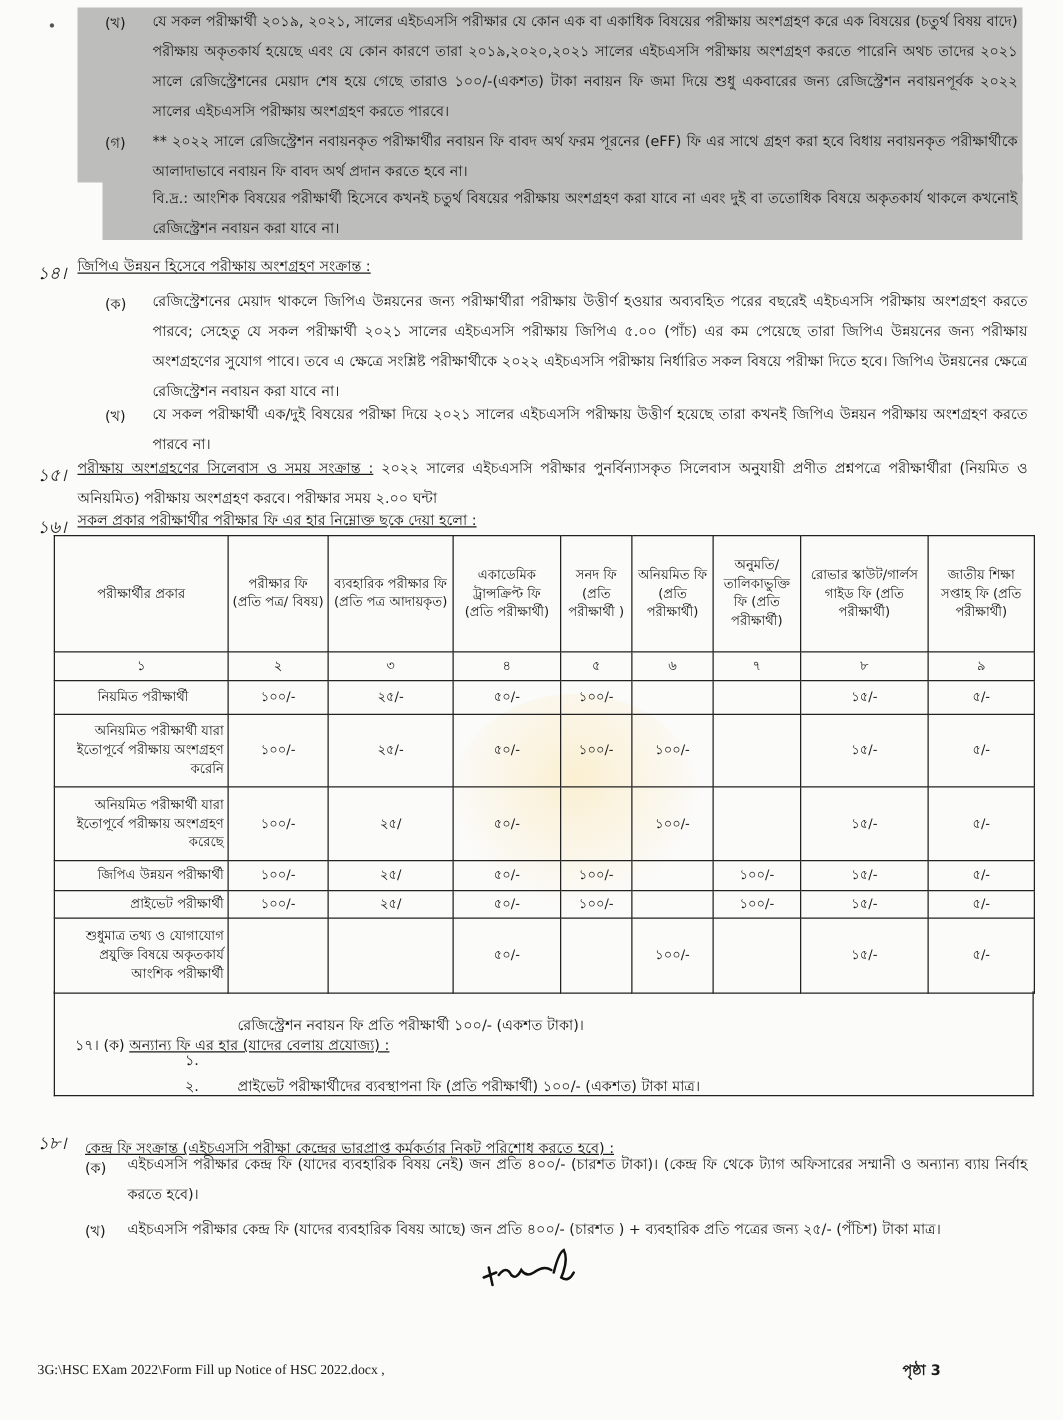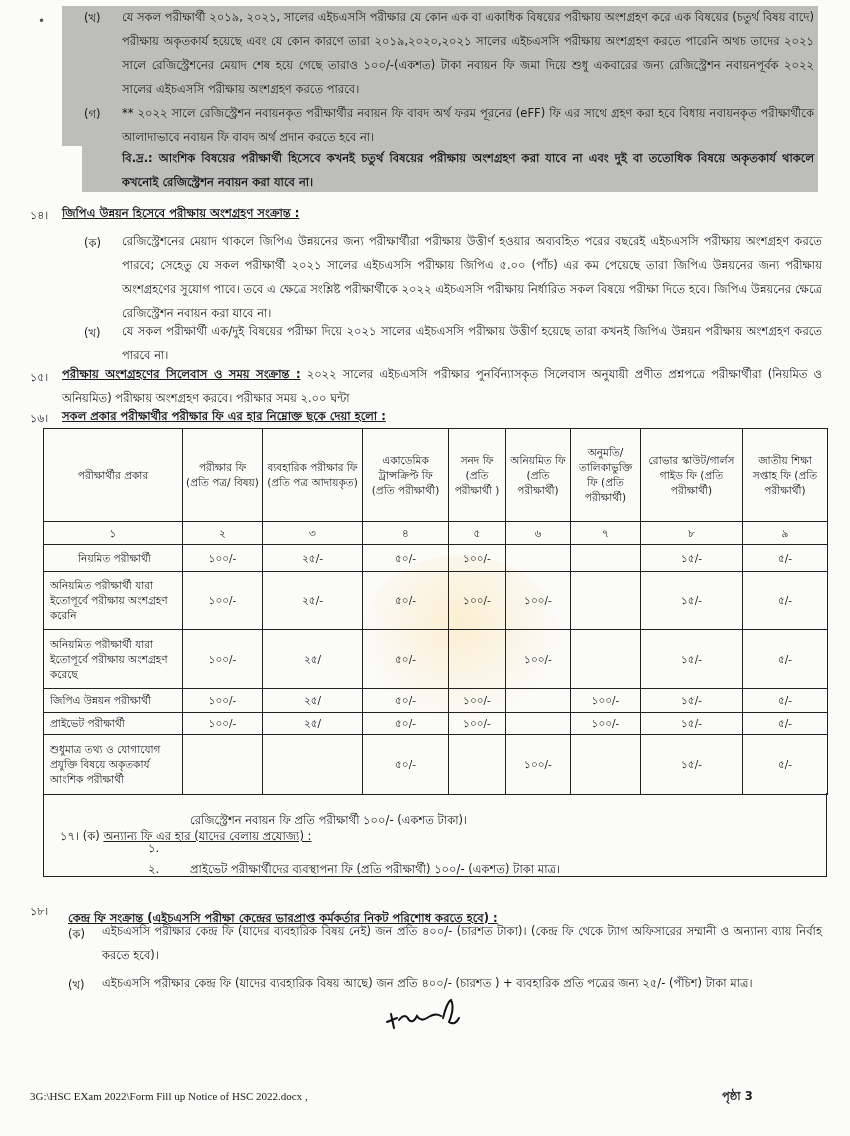--- a/index.html
+++ b/index.html
@@ -15,34 +15,34 @@
     position: absolute; left: 62px; top: 6px; width: 756px; height: 140px;
     background: #bdbdbb;
   }
   .graybox-bot {
     position: absolute; left: 82px; top: 140px; width: 736px; height: 52px;
     background: #bdbdbb;
   }
   .para { position: absolute; line-height: 24px; text-align: justify; }
   .lbl { position: absolute; }
   .u { text-decoration: underline; }
-  .b { font-weight: bold; }
-  .num { position: absolute; font-size: 11px; }
+  .b { font-weight: normal; }
+  .num { position: absolute; font-size: 14px; font-style: italic; }
 
   table.fees {
     position: absolute; left: 43px; top: 428px; width: 784px;
     border-collapse: collapse; table-layout: fixed;
     font-size: 10.5px;
   }
   table.fees td, table.fees th {
     border: 1.5px solid #222; text-align: center; vertical-align: middle;
     padding: 2px 3px; font-weight: normal; line-height: 15px;
   }
   table.fees th { height: 88px; }
-  table.fees td.rowlabel { text-align: left; padding-left: 6px; }
+  table.fees td.rowlabel { text-align: right; padding-left: 6px; }
   table.fees td.rowlabel.c { text-align: center; }
 
   .box17 {
     position: absolute; left: 43px; top: 793px; width: 784px; height: 84px;
     border: 1.5px solid #222; border-top: none; box-sizing: border-box;
   }
   .watermark {
     position: absolute; left: 360px; top: 555px; width: 200px; height: 170px;
     border-radius: 50%;
     background: radial-gradient(circle at 50% 40%, rgba(250,225,160,0.45), rgba(250,235,200,0.15) 60%, rgba(255,255,255,0) 72%);

